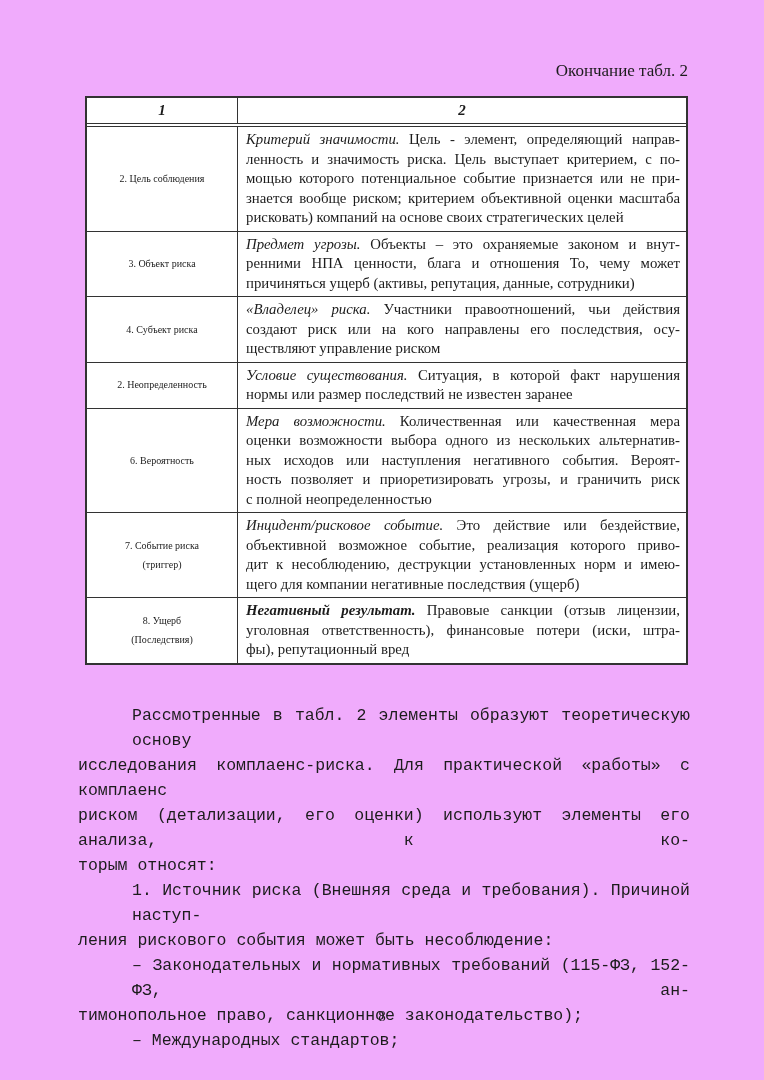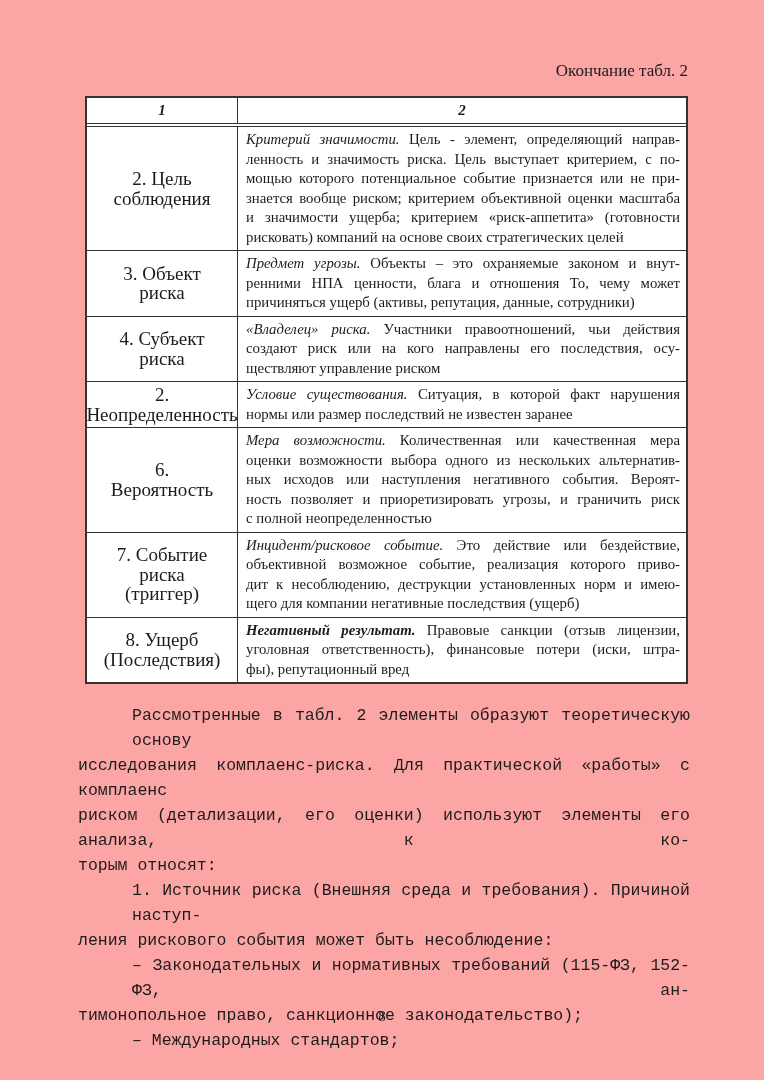--- a/index.html
+++ b/index.html
@@ -1,20 +1,20 @@
 <!DOCTYPE html>
 <html lang="ru"><head>
 <meta charset="utf-8">
 <style>
   html, body { margin: 0; padding: 0; background: #ffffff; }
   .page {
     position: relative;
     width: 764px;
     height: 1080px;
-    background: #fca5a5;
+    background: #f0abfc;
     font-family: "Liberation Serif", "DejaVu Serif", serif;
     color: #1c1c1c;
     overflow: hidden;
     box-sizing: border-box;
   }
 
   
   .caption {
     position: absolute;
     top: 60px;
@@ -37,23 +37,23 @@
   .trow.thead { border-top: none; border-bottom: 4px double #333333; }
   .trow.thead + .trow { border-top: none; }
 
   .c1 {
     width: 151px;
     border-right: 1px solid #333333;
     display: flex;
     align-items: center;
     justify-content: center;
     text-align: center;
-    padding: 3px 20px;
-    box-sizing: border-box;
-    font-size: 19px;
+    padding: 3px 10px;
+    box-sizing: border-box;
+    font-size: 10px;
     line-height: 19.5px;
   }
   .c1 .term { white-space: pre-line; }
   .c2 {
     flex: 1;
     padding: 3px 6px 3px 8px;
     box-sizing: border-box;
     font-size: 14.8px;
     line-height: 19.5px;
   }
@@ -111,21 +111,20 @@
 
     <div class="trow">
       <div class="c1">
           <span class="term">2. Цель соблюдения</span>
         </div>
       <div class="c2">
         <div class="ln j"><span class="lead">Критерий значимости.</span> <span>Цель - элемент, определяющий направ-</span></div>
         <div class="ln j">ленность и значимость риска. Цель выступает критерием, с по-</div>
         <div class="ln j">мощью которого потенциальное событие признается или не при-</div>
         <div class="ln j">знается вообще риском; критерием объективной оценки масштаба</div>
-        <div class="ln j">и значимости ущерба; критерием «риск-аппетита» (готовности</div>
         <div class="ln">рисковать) компаний на основе своих стратегических целей</div>
       </div>
     </div>
 
     <div class="trow">
       <div class="c1">
           <span class="term">3. Объект риска</span>
         </div>
       <div class="c2">
         <div class="ln j"><span class="lead">Предмет угрозы.</span> <span>Объекты – это охраняемые законом и внут-</span></div>

